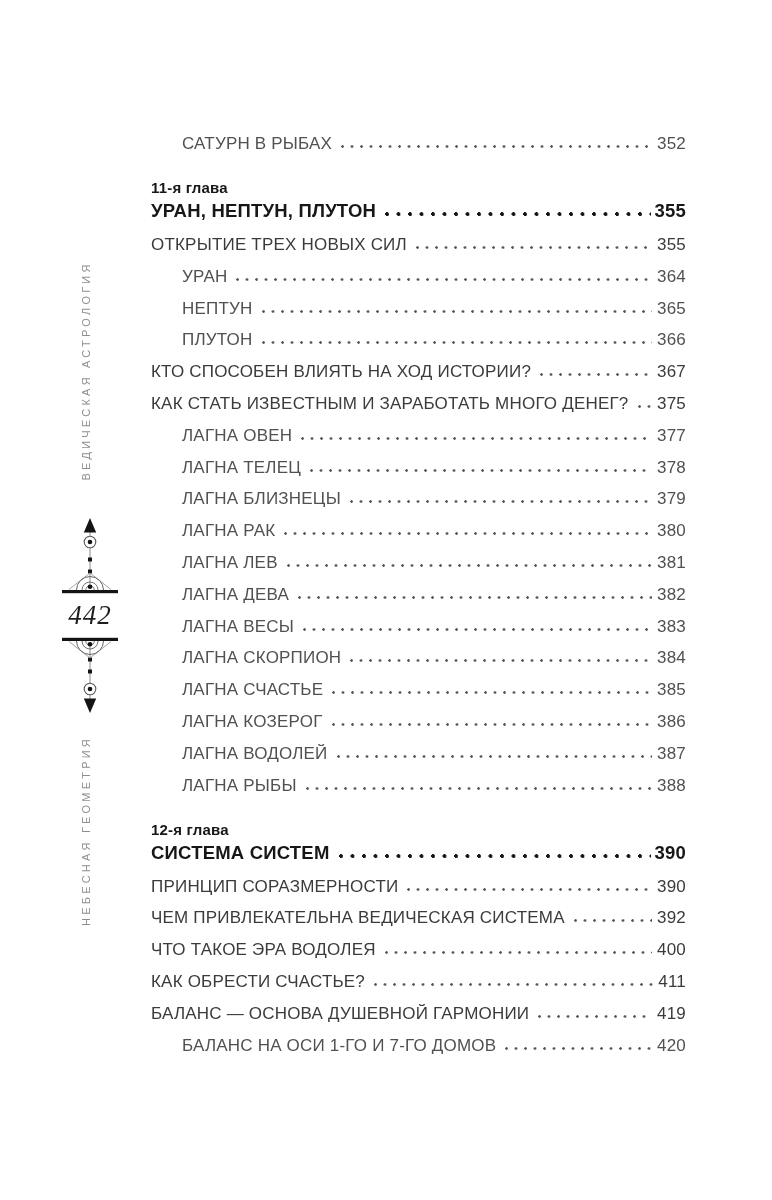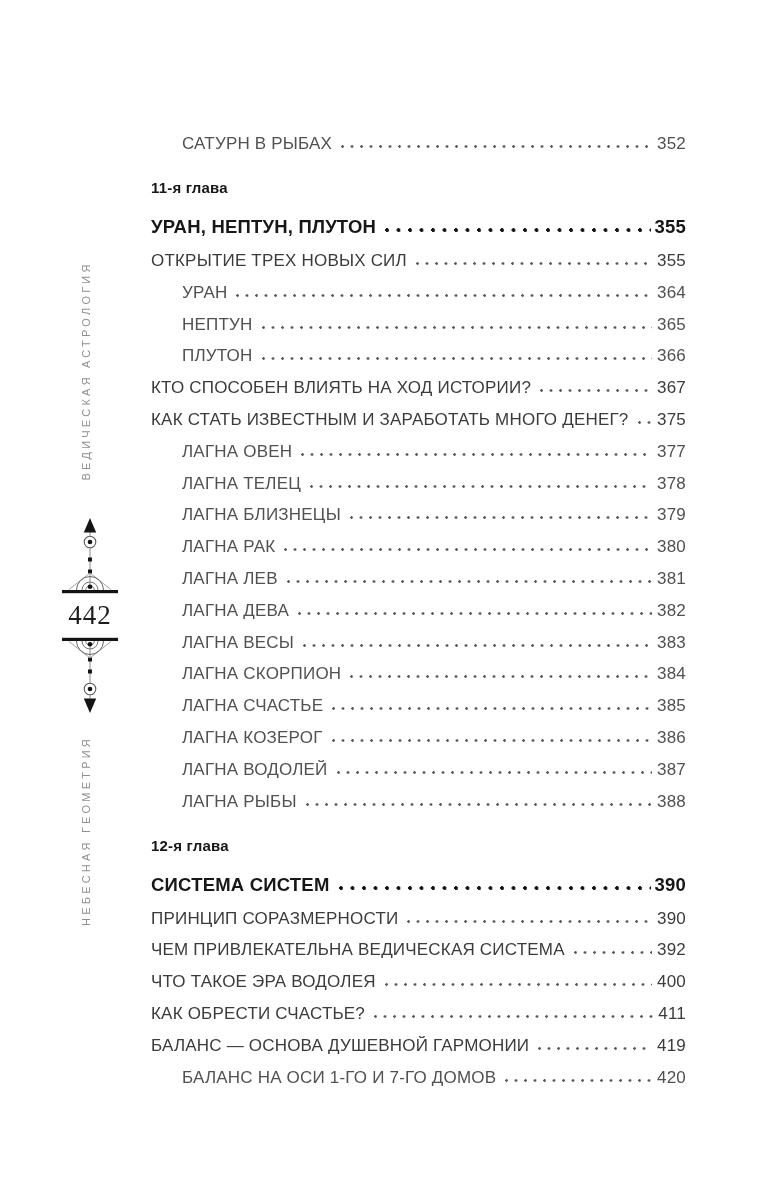--- a/index.html
+++ b/index.html
@@ -48,21 +48,20 @@
     line-height:20px;
     letter-spacing:0.2px;
     margin-top:24px;
   }
   .chapter .row {
     font-weight:700;
     color:#171717;
     font-size:18.5px;
     height:24px;
     margin-bottom:11px;
-    margin-top:16px;
   }
   .chapter .row .label, .chapter .row .num { line-height:22px; }
   .chapter .leader {
     height:6px;
     margin:0 4px 4px 9px;
     background-image:radial-gradient(circle at 2.1px 2.1px, #171717 1.75px, rgba(0,0,0,0) 2.1px);
     background-size:11.5px 6px;
   }
 
   
@@ -82,20 +81,21 @@
   .medallion svg { display:block; }
   .orn-bottom { transform:scaleY(-1); }
   .pagenum {
     font-family:"Liberation Serif", serif;
     font-size:27px;
     color:#1d1d1d;
     letter-spacing:1px;
     width:56px; height:43px;
     line-height:42px;
     text-align:center;
+    font-style:italic;
   }
 </style>
 </head>
 <body>
 
 <div class="spine spine-top">ВЕДИЧЕСКАЯ АСТРОЛОГИЯ</div>
 
 <div class="spine spine-bottom">НЕБЕСНАЯ ГЕОМЕТРИЯ</div>
 
 <div class="medallion">

